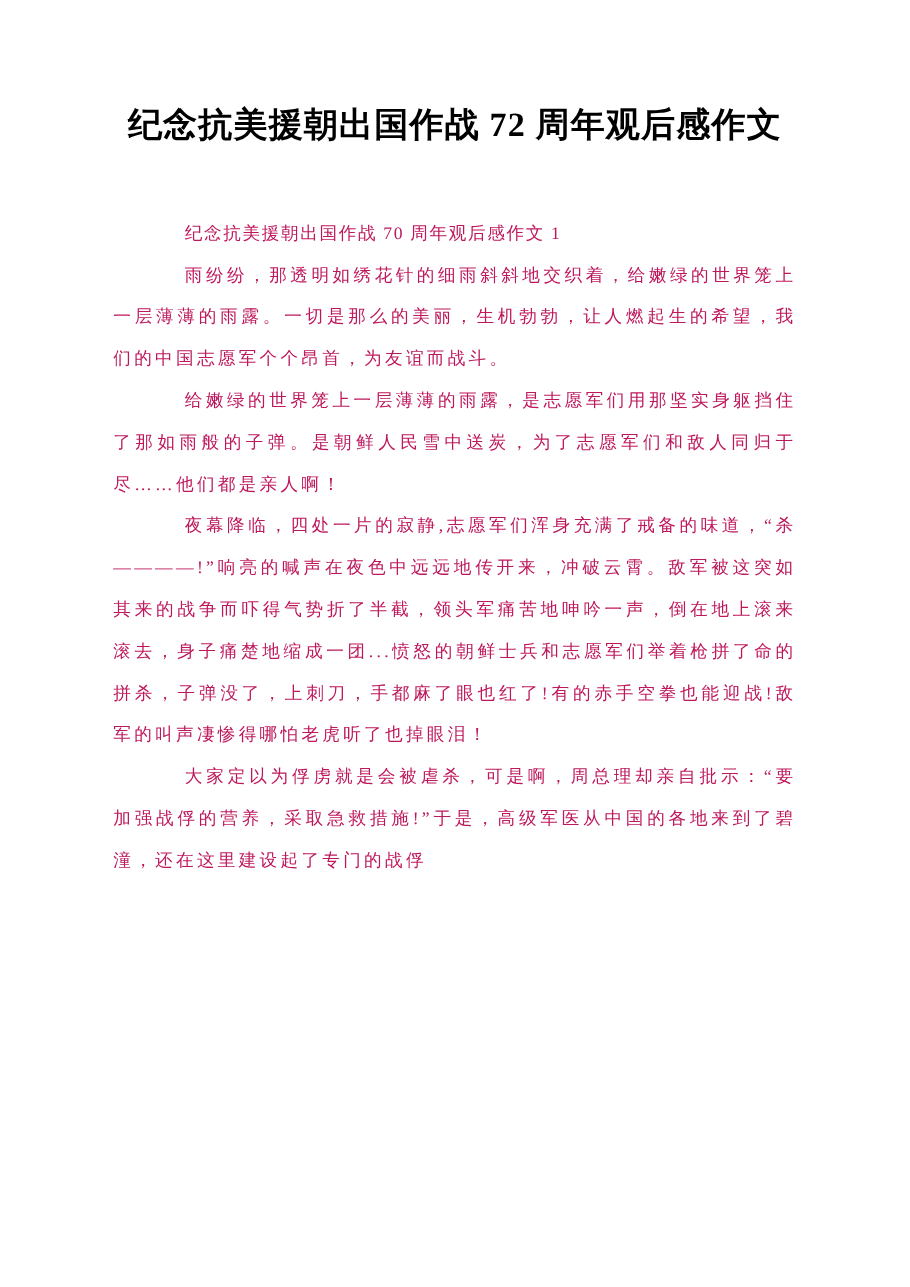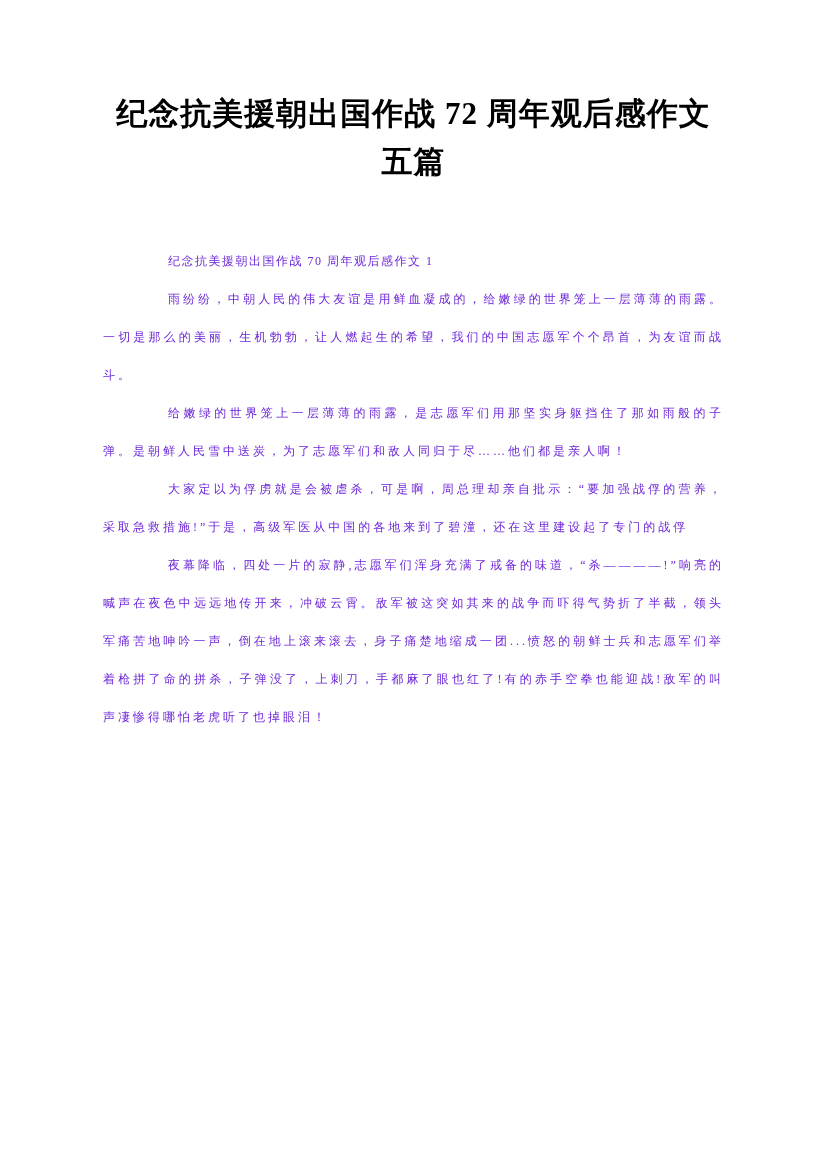--- a/index.html
+++ b/index.html
@@ -26,23 +26,23 @@
     line-height: 48px;
     letter-spacing: 1px;
     color: #000000;
   }
   .title-line {
     display: block;
   }
   .content {
     margin: 56px 103px 0 103px;
     text-align: justify;
-    font-size: 12px;
+    font-size: 16px;
     line-height: 38px;
-    color: #6d28d9;
+    color: #be185d;
   }
   .content p {
     margin: 0;
     text-indent: 65px;
   }
   .section-heading {
     font-family: "Liberation Serif", serif;
     letter-spacing: 1.5px;
   }
   .body-para {
@@ -50,29 +50,28 @@
     letter-spacing: 3px;
   }
 </style>
 </head>
 <body>
 
 <div class="page">
 
   <h1 class="doc-title">
     <span class="title-line">纪念抗美援朝出国作战 72 周年观后感作文</span>
-    <span class="title-line">五篇</span>
   </h1>
 
   <div class="content">
     <p class="section-heading">纪念抗美援朝出国作战 70 周年观后感作文 1</p>
 
-    <p class="body-para">雨纷纷，中朝人民的伟大友谊是用鲜血凝成的，给嫩绿的世界笼上一层薄薄的雨露。一切是那么的美丽，生机勃勃，让人燃起生的希望，我们的中国志愿军个个昂首，为友谊而战斗。</p>
+    <p class="body-para">雨纷纷，那透明如绣花针的细雨斜斜地交织着，给嫩绿的世界笼上一层薄薄的雨露。一切是那么的美丽，生机勃勃，让人燃起生的希望，我们的中国志愿军个个昂首，为友谊而战斗。</p>
 
     <p class="body-para">给嫩绿的世界笼上一层薄薄的雨露，是志愿军们用那坚实身躯挡住了那如雨般的子弹。是朝鲜人民雪中送炭，为了志愿军们和敌人同归于尽……他们都是亲人啊！</p>
 
 
+    <p class="body-para">夜幕降临，四处一片的寂静,志愿军们浑身充满了戒备的味道，“杀————!”响亮的喊声在夜色中远远地传开来，冲破云霄。敌军被这突如其来的战争而吓得气势折了半截，领头军痛苦地呻吟一声，倒在地上滚来滚去，身子痛楚地缩成一团...愤怒的朝鲜士兵和志愿军们举着枪拼了命的拼杀，子弹没了，上刺刀，手都麻了眼也红了!有的赤手空拳也能迎战!敌军的叫声凄惨得哪怕老虎听了也掉眼泪！</p>
+
     <p class="body-para">大家定以为俘虏就是会被虐杀，可是啊，周总理却亲自批示：“要加强战俘的营养，采取急救措施!”于是，高级军医从中国的各地来到了碧潼，还在这里建设起了专门的战俘</p>
-
-    <p class="body-para">夜幕降临，四处一片的寂静,志愿军们浑身充满了戒备的味道，“杀————!”响亮的喊声在夜色中远远地传开来，冲破云霄。敌军被这突如其来的战争而吓得气势折了半截，领头军痛苦地呻吟一声，倒在地上滚来滚去，身子痛楚地缩成一团...愤怒的朝鲜士兵和志愿军们举着枪拼了命的拼杀，子弹没了，上刺刀，手都麻了眼也红了!有的赤手空拳也能迎战!敌军的叫声凄惨得哪怕老虎听了也掉眼泪！</p>
   </div>
 
 </div>
 
 </body></html>

